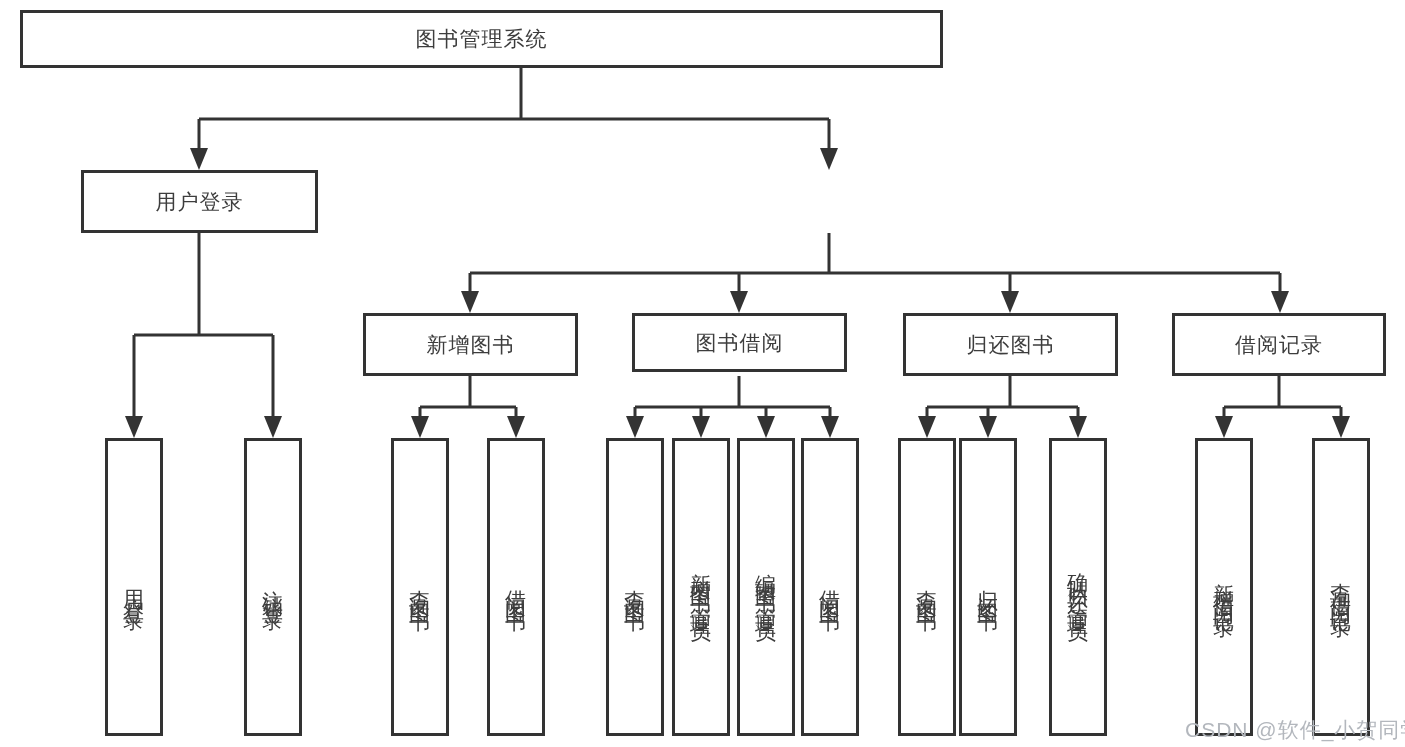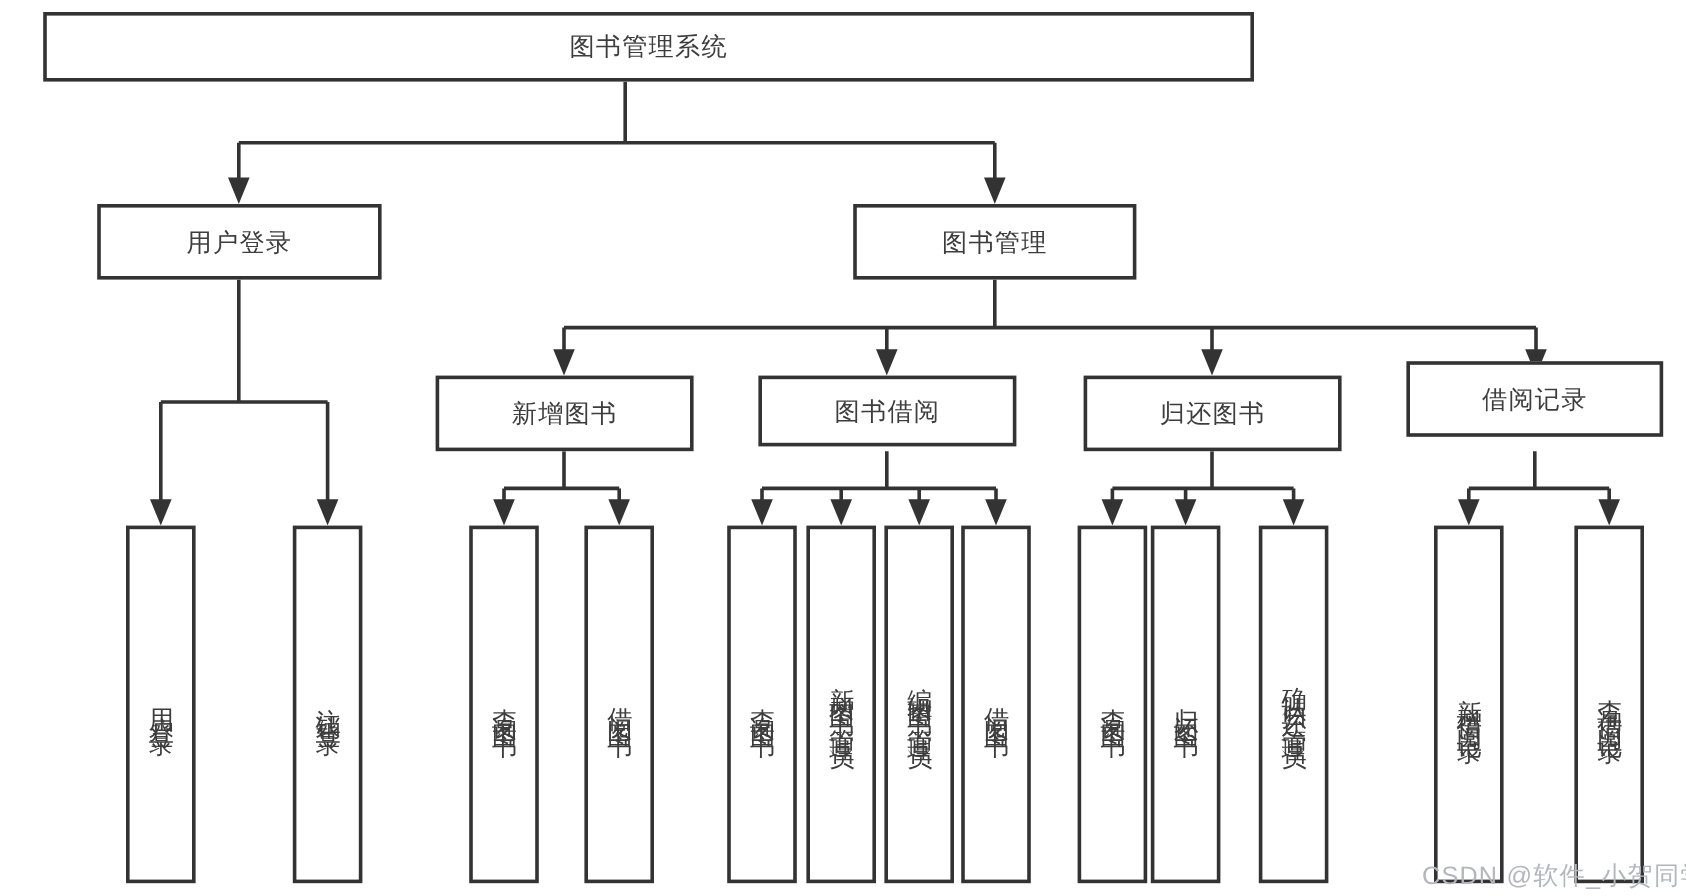--- a/index.html
+++ b/index.html
@@ -84,41 +84,38 @@
       <polygon points="757,416 775,416 766,438"></polygon>
       <polygon points="821,416 839,416 830,438"></polygon>
       <polygon points="918,416 936,416 927,438"></polygon>
       <polygon points="979,416 997,416 988,438"></polygon>
       <polygon points="1069,416 1087,416 1078,438"></polygon>
       <polygon points="1215,416 1233,416 1224,438"></polygon>
       <polygon points="1332,416 1350,416 1341,438"></polygon>
     </g>
   </svg>
 
-  <div class="node" style="left:20px; top:10px; width:1009px; height:58px;margin-left:16px;">
+  <div class="node" style="left:20px; top:10px; width:923px; height:58px;">
     <span>图书管理系统</span>
   </div>
 
   <div class="node" style="left:81px; top:170px; width:237px; height:63px;">
     <span>用户登录</span>
-  </div>
-  <div class="node" style="left:711px; top:170px; width:236px; height:63px;">
-    <span>图书管理</span>
   </div>
 
   <div class="node" style="left:363px; top:313px; width:215px; height:63px;">
     <span>新增图书</span>
   </div>
   <div class="node" style="left:632px; top:313px; width:215px; height:59px;">
     <span>图书借阅</span>
   </div>
   <div class="node" style="left:903px; top:313px; width:215px; height:63px;">
     <span>归还图书</span>
   </div>
-  <div class="node" style="left:1172px; top:301px; width:214px; height:63px;">
+  <div class="node" style="left:1172px; top:313px; width:214px; height:63px;">
     <span>借阅记录</span>
   </div>
 
   <div class="node vnode" style="left:105px; top:438px; width:58px; height:298px;">
     <span class="vtext">用户登录</span>
   </div>
   <div class="node vnode" style="left:244px; top:438px; width:58px; height:298px;">
     <span class="vtext">注销登录</span>
   </div>
 

